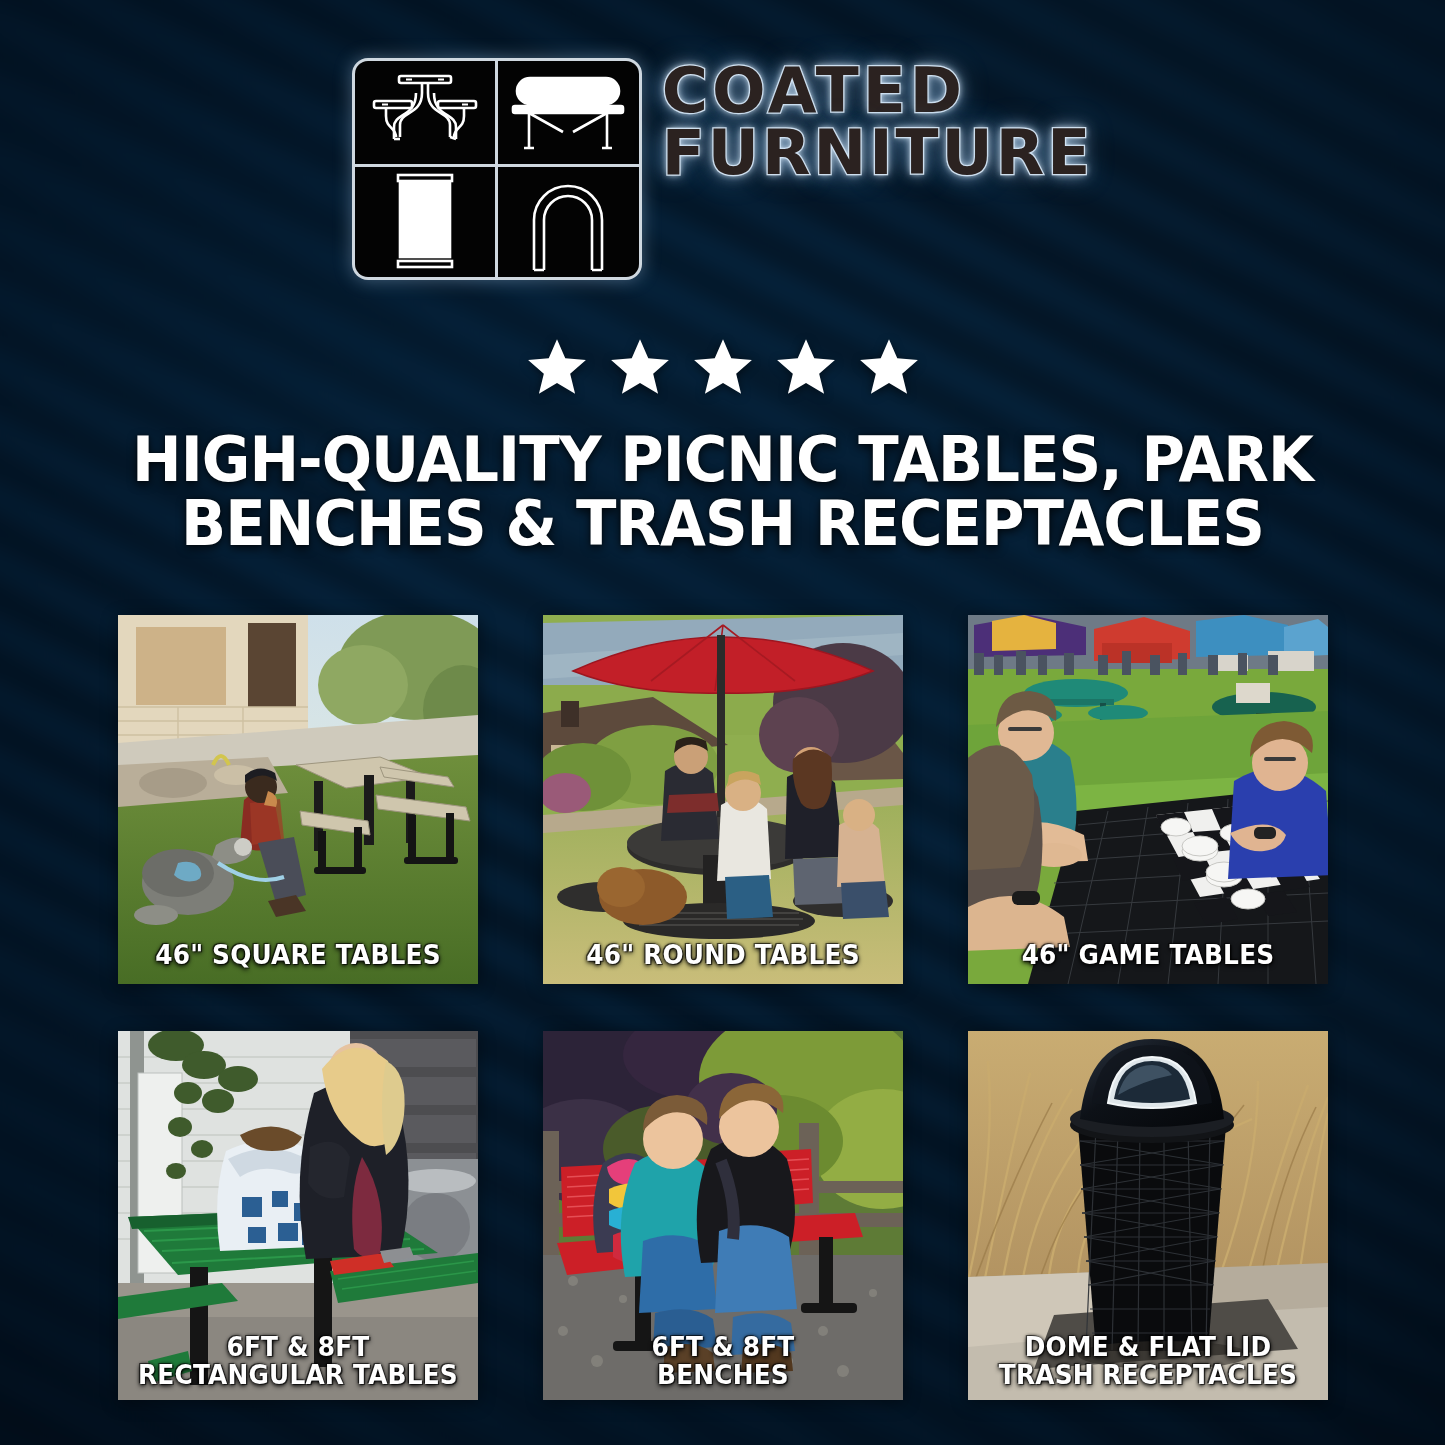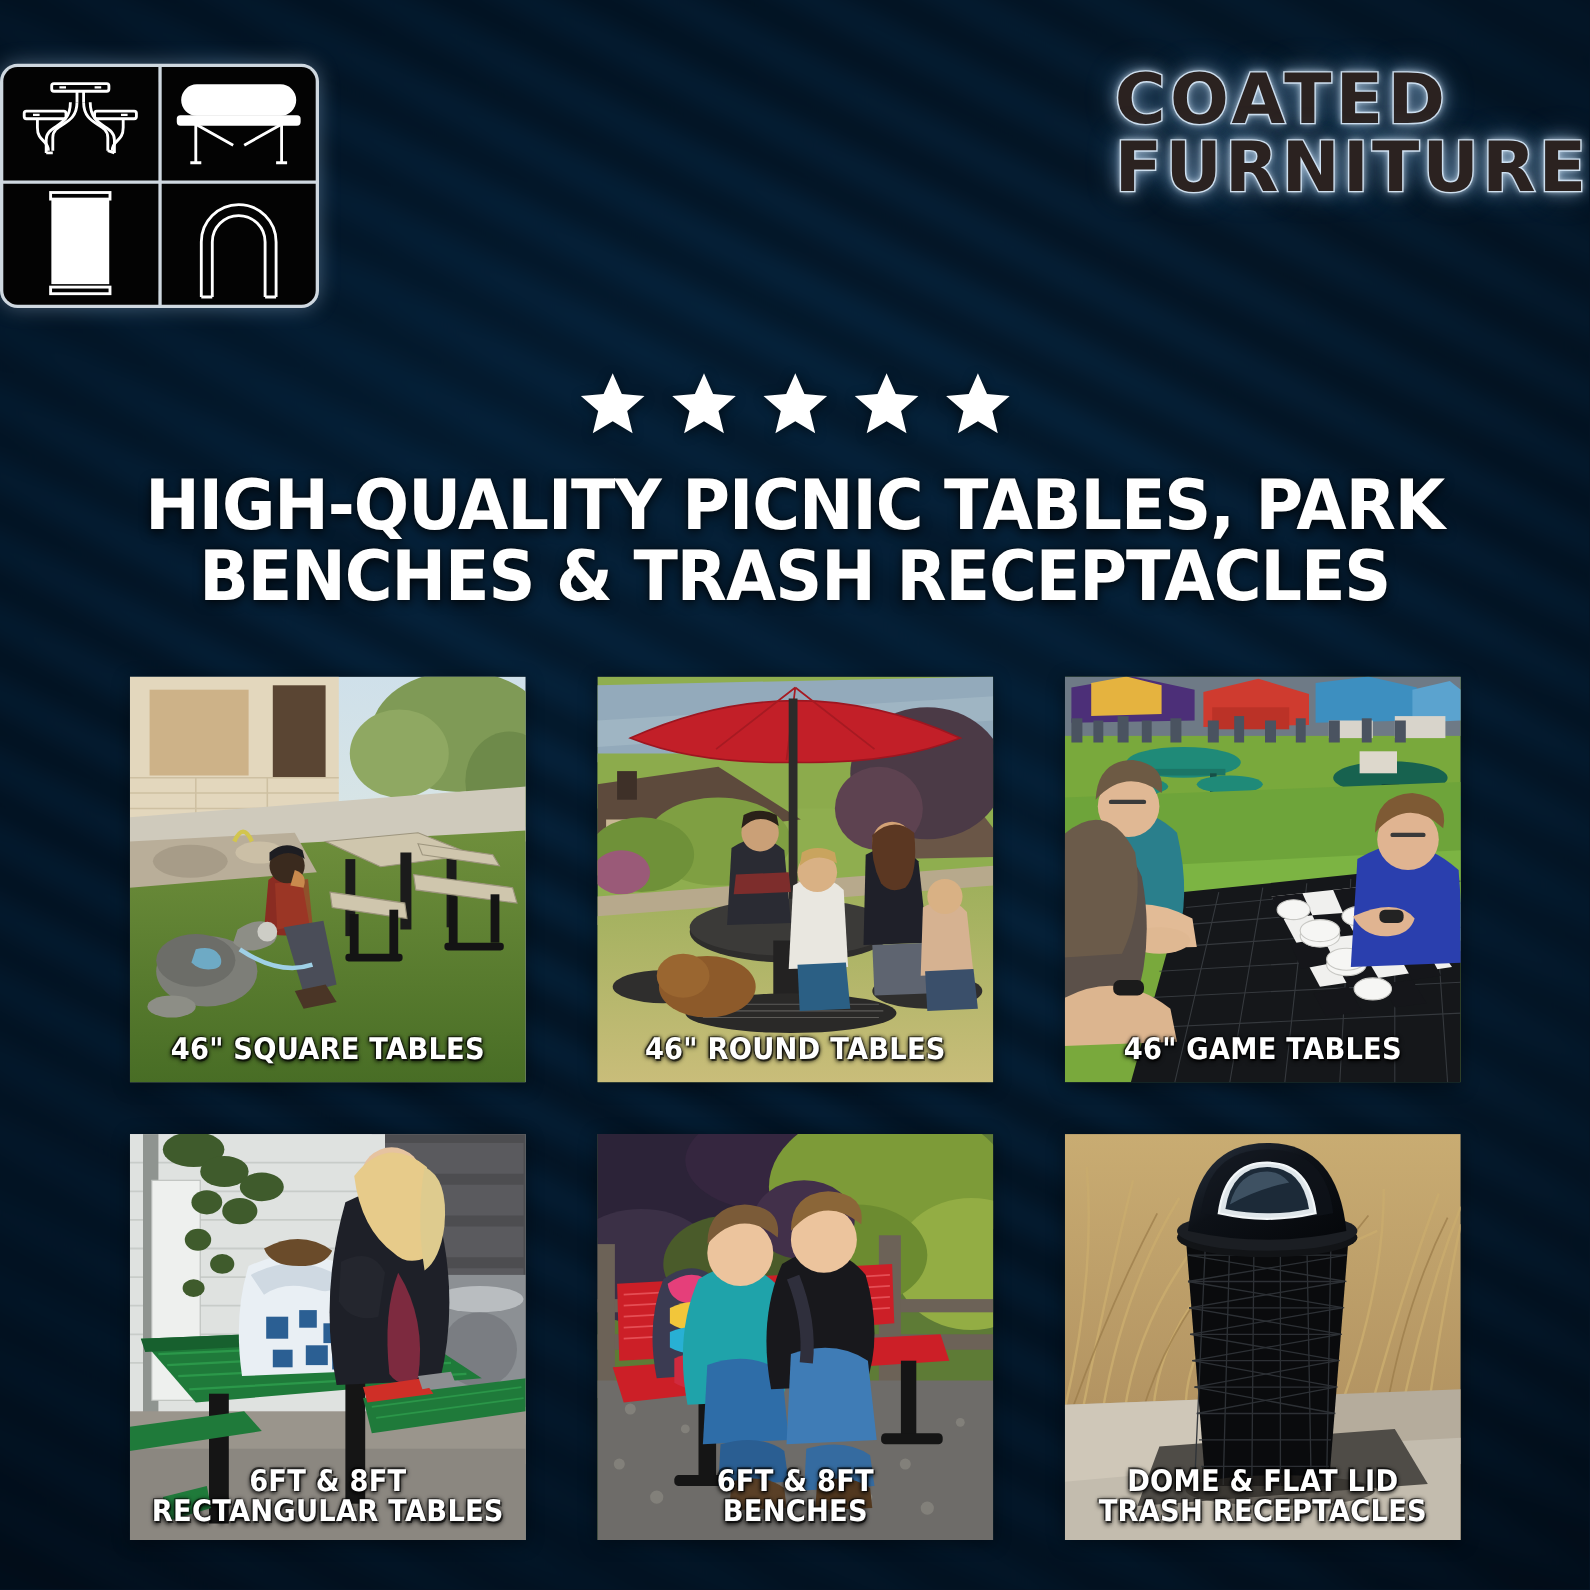--- a/index.html
+++ b/index.html
@@ -36,21 +36,21 @@
        repeating-linear-gradient(27deg,
           rgba(20,92,146,.75) 0px, rgba(20,92,146,.75) 6px,
           rgba(0,0,0,0) 14px, rgba(0,0,0,0) 56px);}
   .bg-vig{position:absolute;inset:0;
      background:
        radial-gradient(ellipse 78% 70% at 50% 42%, rgba(0,0,0,0) 28%, rgba(2,10,20,.55) 78%, rgba(1,7,14,.86) 100%);}
   .bg-dark{position:absolute;inset:0;background:rgba(3,14,26,.34);}
 
   
   .header{position:absolute;left:0;right:0;top:58px;
-          display:flex;justify-content:space-between;align-items:flex-start;gap:20px;}
+          display:flex;justify-content:center;align-items:flex-start;gap:20px;}
   .logo-mark{width:290px;height:222px;display:grid;
              grid-template-columns:1fr 1fr;grid-template-rows:1fr 1fr;
              gap:3px;background:#cfd8e0;border-radius:16px;padding:3px;
              box-sizing:border-box;
              box-shadow:0 0 18px rgba(170,200,230,.40);}
   .logo-cell{background:#030303;display:flex;align-items:center;justify-content:center;}
   .logo-cell:nth-child(1){border-radius:13px 0 0 0;}
   .logo-cell:nth-child(2){border-radius:0 13px 0 0;}
   .logo-cell:nth-child(3){border-radius:0 0 0 13px;}
   .logo-cell:nth-child(4){border-radius:0 0 13px 0;}

